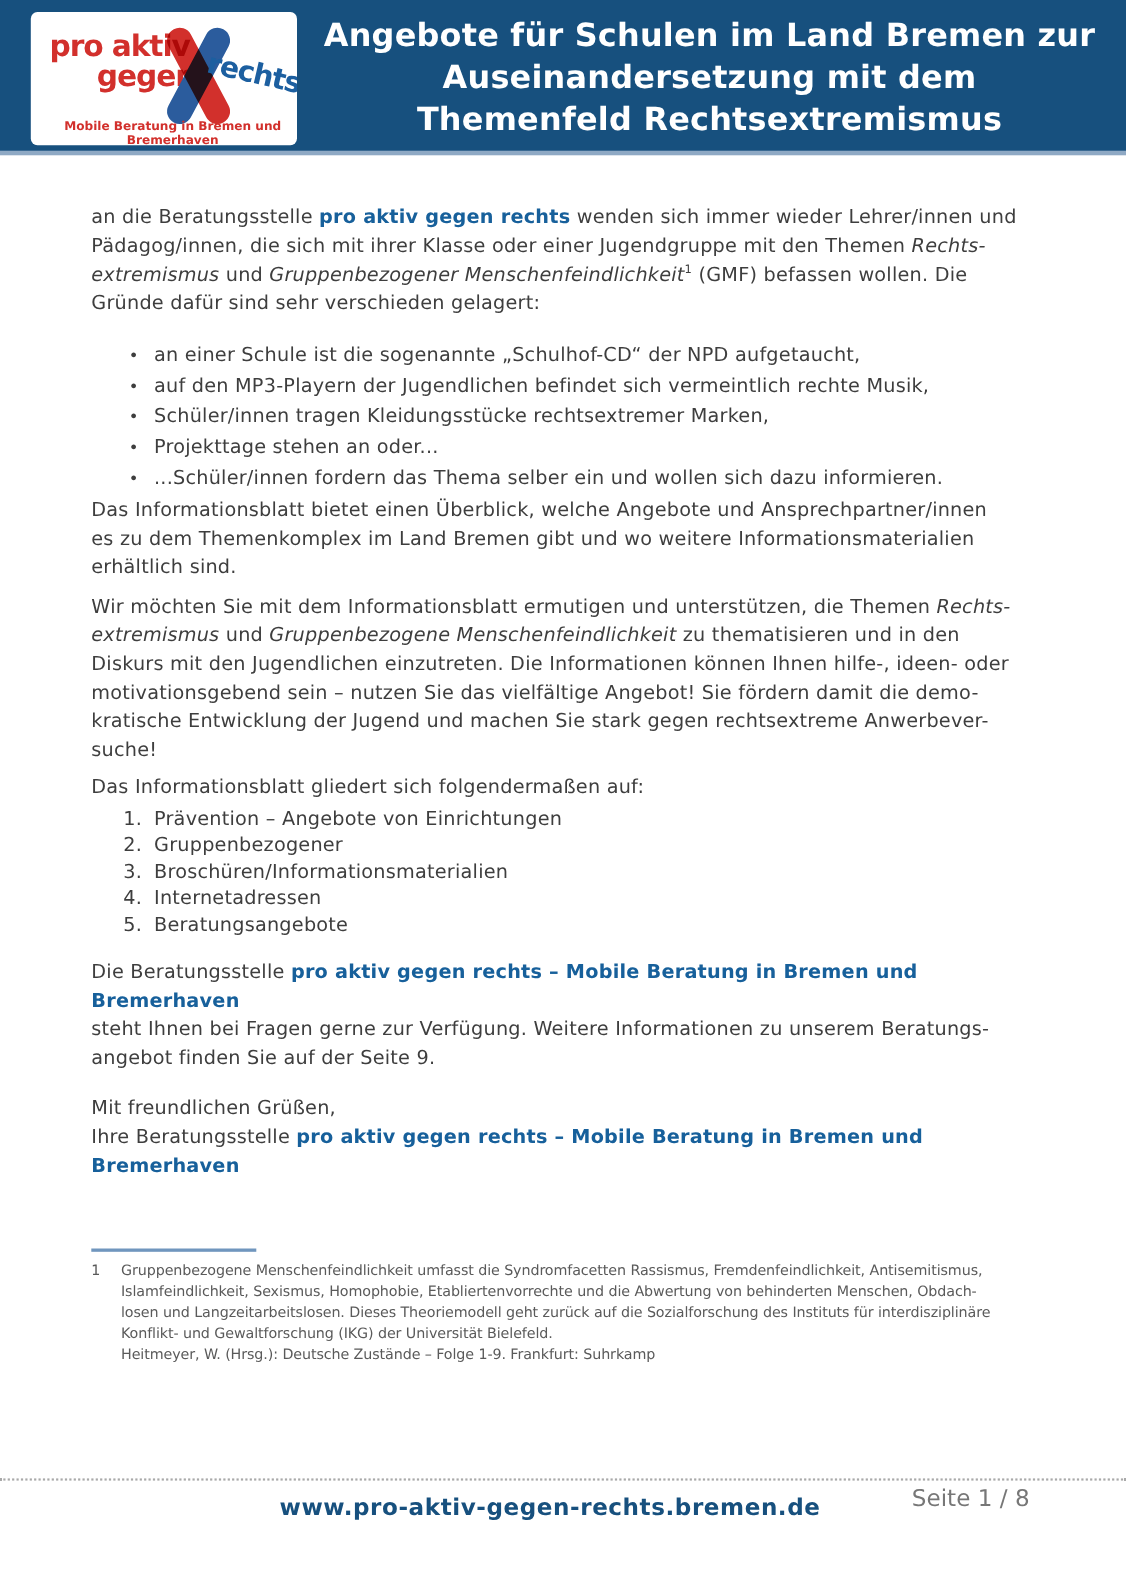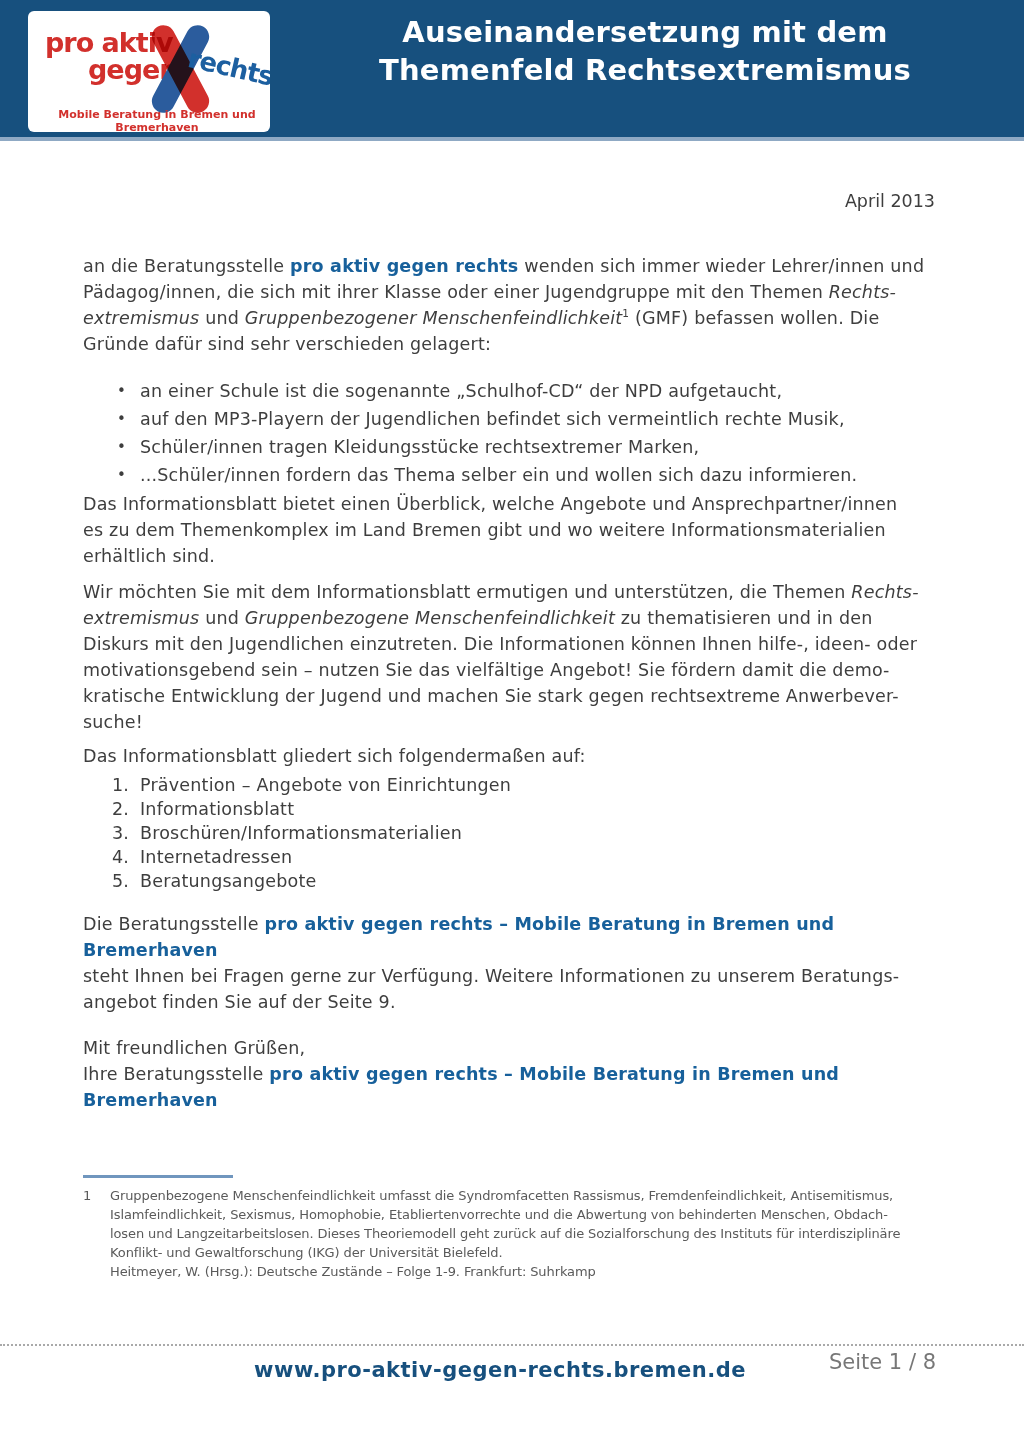--- a/index.html
+++ b/index.html
@@ -114,41 +114,42 @@
       <div class="logo-row1">pro aktiv</div>
       <div class="logo-row2">gegen</div>
       <div class="logo-x">
         <span class="bar bar-blue"></span>
         <span class="bar bar-red"></span>
       </div>
       <div class="logo-rechts">rechts</div>
       <div class="logo-sub">Mobile Beratung in Bremen und Bremerhaven</div>
     </div>
     <div class="title">
+      <div>Angebote für Schulen im Land Bremen zur</div>
       <div>Auseinandersetzung mit dem</div>
       <div>Themenfeld Rechtsextremismus</div>
     </div>
   </header>
 
   <main class="body">
-    <div class="date">April 2013</div>
     <div id="content-blocks">
         <p class="para"><span>an die Beratungsstelle </span><span class="bold-blue">pro aktiv gegen rechts</span><span> wenden sich immer wieder Lehrer/innen und</span><br><span>Pädagog/innen, die sich mit ihrer Klasse oder einer Jugendgruppe mit den Themen </span><span class="italic">Rechts-</span><br><span class="italic">extremismus</span><span> und </span><span class="italic">Gruppenbezogener Menschenfeindlichkeit</span><span class="sup">1</span><span> (GMF) befassen wollen. Die</span><br><span>Gründe dafür sind sehr verschieden gelagert:</span></p>
         <ul class="bullets">
           <li>an einer Schule ist die sogenannte „Schulhof-CD“ der NPD aufgetaucht,</li>
           <li>auf den MP3-Playern der Jugendlichen befindet sich vermeintlich rechte Musik,</li>
           <li>Schüler/innen tragen Kleidungsstücke rechtsextremer Marken,</li>
+          <li>Projekttage stehen an oder...</li>
           <li>...Schüler/innen fordern das Thema selber ein und wollen sich dazu informieren.</li>
         </ul>
         <p class="para"><span>Das Informationsblatt bietet einen Überblick, welche Angebote und Ansprechpartner/innen</span><br><span>es zu dem Themenkomplex im Land Bremen gibt und wo weitere Informationsmaterialien</span><br><span>erhältlich sind.</span></p>
         <p class="para"><span>Wir möchten Sie mit dem Informationsblatt ermutigen und unterstützen, die Themen </span><span class="italic">Rechts-</span><br><span class="italic">extremismus</span><span> und </span><span class="italic">Gruppenbezogene Menschenfeindlichkeit</span><span> zu thematisieren und in den</span><br><span>Diskurs mit den Jugendlichen einzutreten. Die Informationen können Ihnen hilfe-, ideen- oder</span><br><span>motivationsgebend sein – nutzen Sie das vielfältige Angebot! Sie fördern damit die demo-</span><br><span>kratische Entwicklung der Jugend und machen Sie stark gegen rechtsextreme Anwerbever-</span><br><span>suche!</span></p>
         <p class="para"><span>Das Informationsblatt gliedert sich folgendermaßen auf:</span></p>
         <ol class="numbered">
           <li>Prävention – Angebote von Einrichtungen</li>
-          <li>Informationsblatt</li>
+          <li>Gruppenbezogener</li>
           <li>Broschüren/Informationsmaterialien</li>
           <li>Internetadressen</li>
           <li>Beratungsangebote</li>
         </ol>
         <p class="para"><span>Die Beratungsstelle </span><span class="bold-blue">pro aktiv gegen rechts – Mobile Beratung in Bremen und Bremerhaven</span><br><span>steht Ihnen bei Fragen gerne zur Verfügung. Weitere Informationen zu unserem Beratungs-</span><br><span>angebot finden Sie auf der Seite 9.</span></p>
         <p class="para"><span>Mit freundlichen Grüßen,</span><br><span>Ihre Beratungsstelle </span><span class="bold-blue">pro aktiv gegen rechts – Mobile Beratung in Bremen und Bremerhaven</span></p>
       </div>
 
     <div class="footnote">
       <div class="fn-rule"></div>

